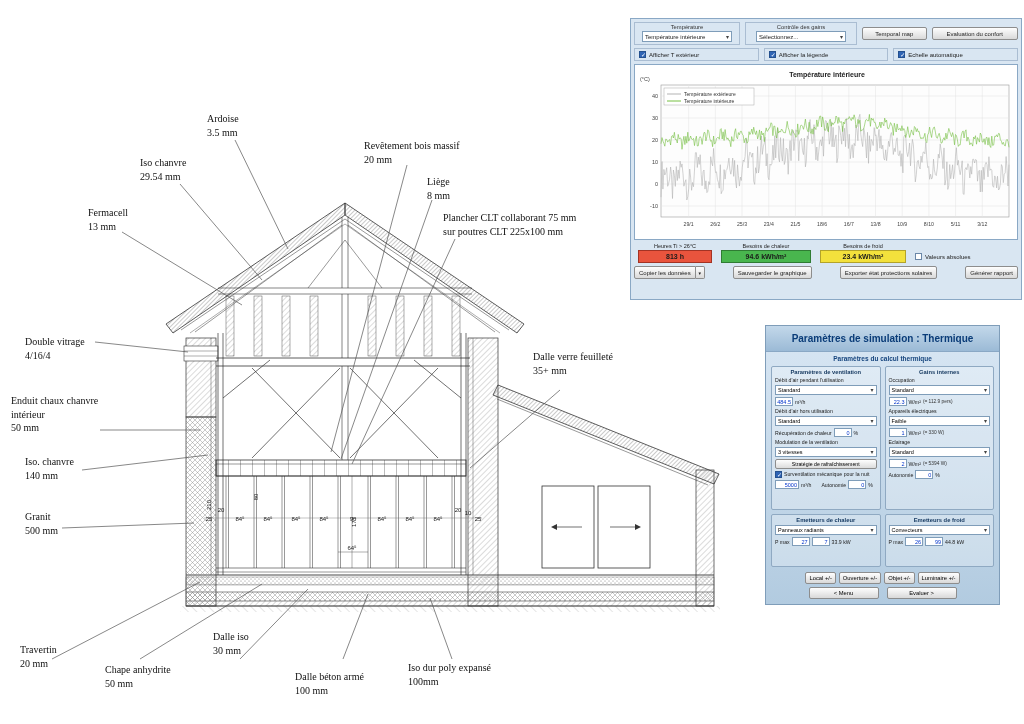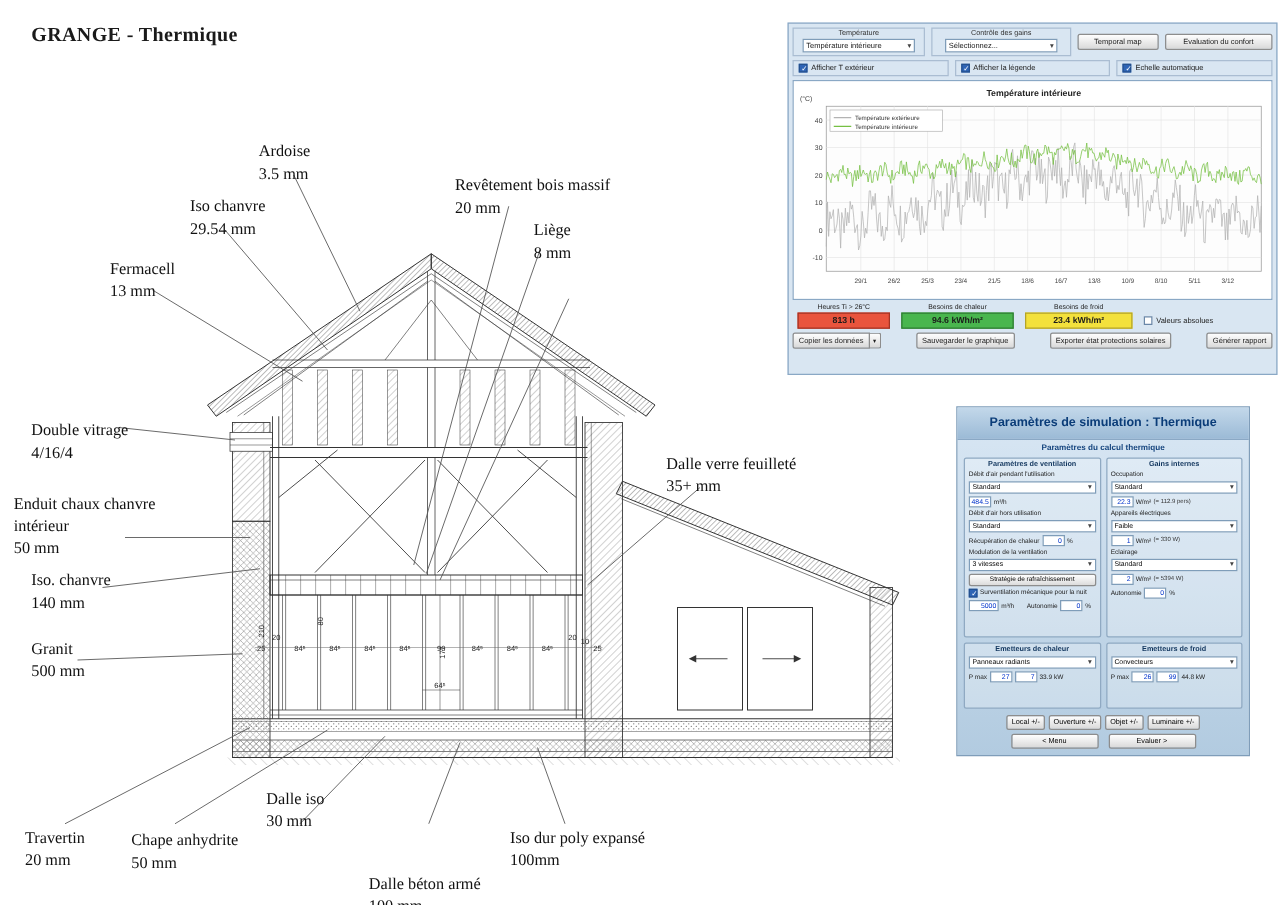--- a/index.html
+++ b/index.html
@@ -1,21 +1,21 @@
 <!DOCTYPE html>
 <html><head>
 <meta charset="utf-8">
 <style>
 *{margin:0;padding:0;box-sizing:border-box}
 html,body{width:1024px;height:724px}
 body{font-family:"Liberation Sans",sans-serif;background:#fff}
 .page{position:relative;width:1024px;height:724px;background:#fff;overflow:hidden}
 .title{position:absolute;left:25px;top:20px;font-family:"Liberation Serif",serif;font-size:16px;font-weight:bold;color:#1a1a1a;letter-spacing:.3px}
 svg.drawing{position:absolute;left:0;top:0}
-.lbl{position:absolute;font-family:"Liberation Serif",serif;font-size:13px;color:#111;line-height:1.35;white-space:nowrap}
+.lbl{position:absolute;font-family:"Liberation Serif",serif;font-size:10px;color:#111;line-height:1.35;white-space:nowrap}
 
 
 .results-panel{position:absolute;left:630px;top:18px;width:392px;height:282px;background:#d9e6f2;border:1px solid #8aa8c5;padding:3px;display:flex;flex-direction:column;gap:3px;color:#222}
 .rp-row1{display:flex;gap:5px;align-items:stretch}
 .rgroup{border:1px solid #aabdd2;padding:1px 3px 2px;display:flex;flex-direction:column;align-items:center;gap:1px}
 .glabel{font-size:5.8px;color:#333}
 .select{background:#fff;border:1px solid #7f9db9;height:11px;display:flex;align-items:center;justify-content:space-between;gap:3px;padding:0 2px;font-size:6px;min-width:90px;cursor:default}
 .chev{font-size:6px;color:#444;line-height:1}
 .btn{background:linear-gradient(#fefefe,#d9d9d9);border:1px solid #8d8d8d;border-radius:2px;font-size:6px;padding:0 4px;height:13px;display:flex;align-items:center;justify-content:center;color:#222;font-family:"Liberation Sans",sans-serif}
 .rp-row1 .btn{align-self:center}
@@ -56,21 +56,20 @@
 .pbtn-wide{background:linear-gradient(#fefefe,#dcdcdc);border:1px solid #8d8d8d;border-radius:2px;font-size:5.2px;height:10px;font-family:"Liberation Sans",sans-serif}
 .pp-btnrow{display:flex;gap:3px;justify-content:center;padding:2px 4px 0}
 .pp-navrow{display:flex;gap:8px;justify-content:center;padding:3px 0 5px}
 .pp-navrow .pbtn{width:70px}
 </style>
 </head>
 <body>
 
 <div class="page">
 
-  <h1 class="title">GRANGE - Thermique</h1>
 
   <svg class="drawing" width="1024" height="724" viewBox="0 0 1024 724">
     <defs>
       <pattern id="slate" width="3" height="3" patternUnits="userSpaceOnUse" patternTransform="rotate(45)">
           <line x1="0" y1="0" x2="0" y2="3" stroke="#666" stroke-width="0.7"></line>
         </pattern>
       <pattern id="hatch" width="4" height="4" patternUnits="userSpaceOnUse" patternTransform="rotate(45)">
           <line x1="0" y1="0" x2="0" y2="4" stroke="#7a7a7a" stroke-width="0.55"></line>
         </pattern>
       <pattern id="cross" width="5" height="5" patternUnits="userSpaceOnUse">
@@ -237,33 +236,34 @@
       <line x1="560" y1="390" x2="470" y2="468"></line>
       <line x1="52" y1="659" x2="200" y2="582"></line>
       <line x1="140" y1="659" x2="262" y2="584"></line>
       <line x1="240" y1="659" x2="308" y2="589"></line>
       <line x1="343" y1="659" x2="368" y2="594"></line>
       <line x1="452" y1="659" x2="430" y2="598"></line>
     </g>
   </svg>
 
   <div class="lbl" style="left:207px;top:112px">Ardoise<br>3.5 mm</div>
-  <div class="lbl" style="left:152px;top:156px">Iso chanvre<br>29.54 mm</div>
+  <div class="lbl" style="left:140px;top:156px">Iso chanvre<br>29.54 mm</div>
   <div class="lbl" style="left:88px;top:206px">Fermacell<br>13 mm</div>
   <div class="lbl" style="left:364px;top:139px">Revêtement bois massif<br>20 mm</div>
   <div class="lbl" style="left:427px;top:175px">Liège<br>8 mm</div>
+  <div class="lbl" style="left:443px;top:211px">Plancher CLT collaborant 75 mm<br>sur poutres CLT 225x100 mm</div>
   <div class="lbl" style="left:25px;top:335px">Double vitrage<br>4/16/4</div>
   <div class="lbl" style="left:11px;top:394px">Enduit chaux chanvre<br>intérieur<br>50 mm</div>
   <div class="lbl" style="left:25px;top:455px">Iso. chanvre<br>140 mm</div>
   <div class="lbl" style="left:25px;top:510px">Granit<br> 500 mm</div>
-  <div class="lbl" style="left:533px;top:362px">Dalle verre feuilleté<br>35+ mm</div>
-  <div class="lbl" style="left:20px;top:661px">Travertin<br>20 mm</div>
+  <div class="lbl" style="left:533px;top:350px">Dalle verre feuilleté<br>35+ mm</div>
+  <div class="lbl" style="left:20px;top:643px">Travertin<br>20 mm</div>
   <div class="lbl" style="left:105px;top:663px">Chape anhydrite<br>50 mm</div>
   <div class="lbl" style="left:213px;top:630px">Dalle iso<br>30 mm</div>
-  <div class="lbl" style="left:295px;top:698px">Dalle béton armé<br>100 mm</div>
+  <div class="lbl" style="left:295px;top:670px">Dalle béton armé<br>100 mm</div>
   <div class="lbl" style="left:408px;top:661px">Iso dur poly expansé<br>100mm</div>
 
   <div class="results-panel">
     <div class="rp-row1">
       <div class="rgroup" style="width:106px">
         <div class="glabel">Température</div>
         <div class="select">
             <span>Température intérieure</span>
             <span class="chev">▾</span>
           </div>

